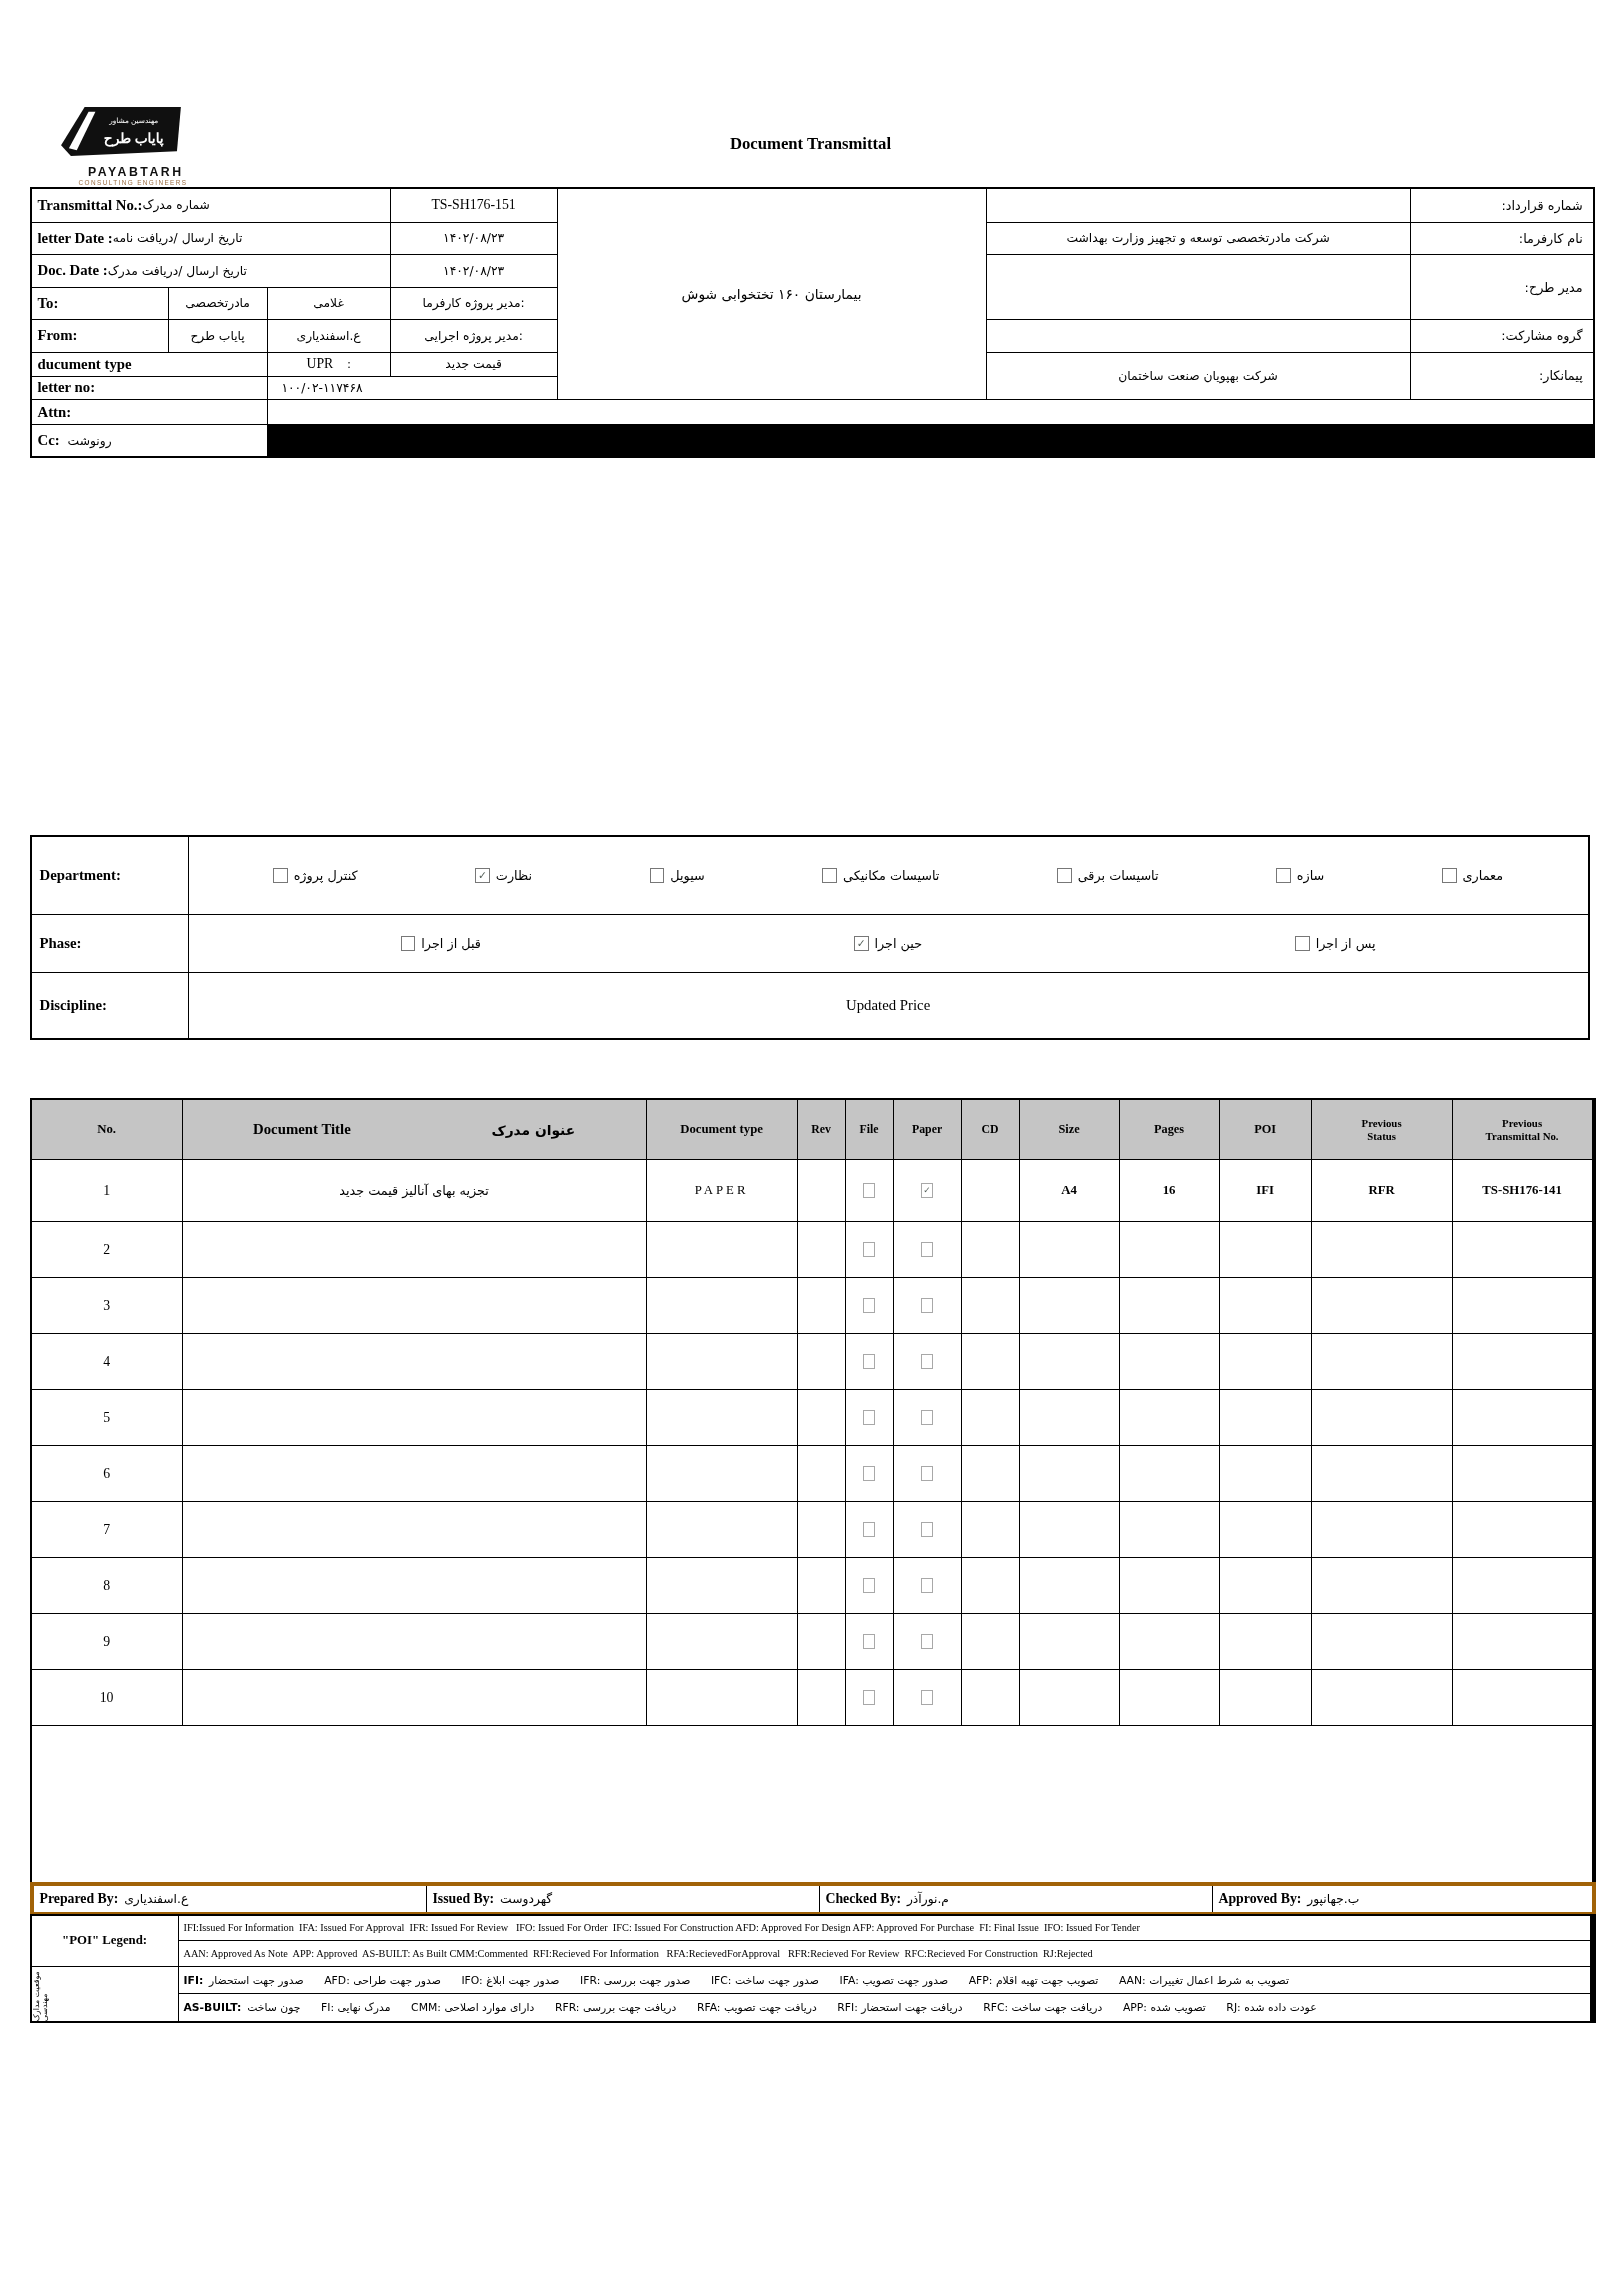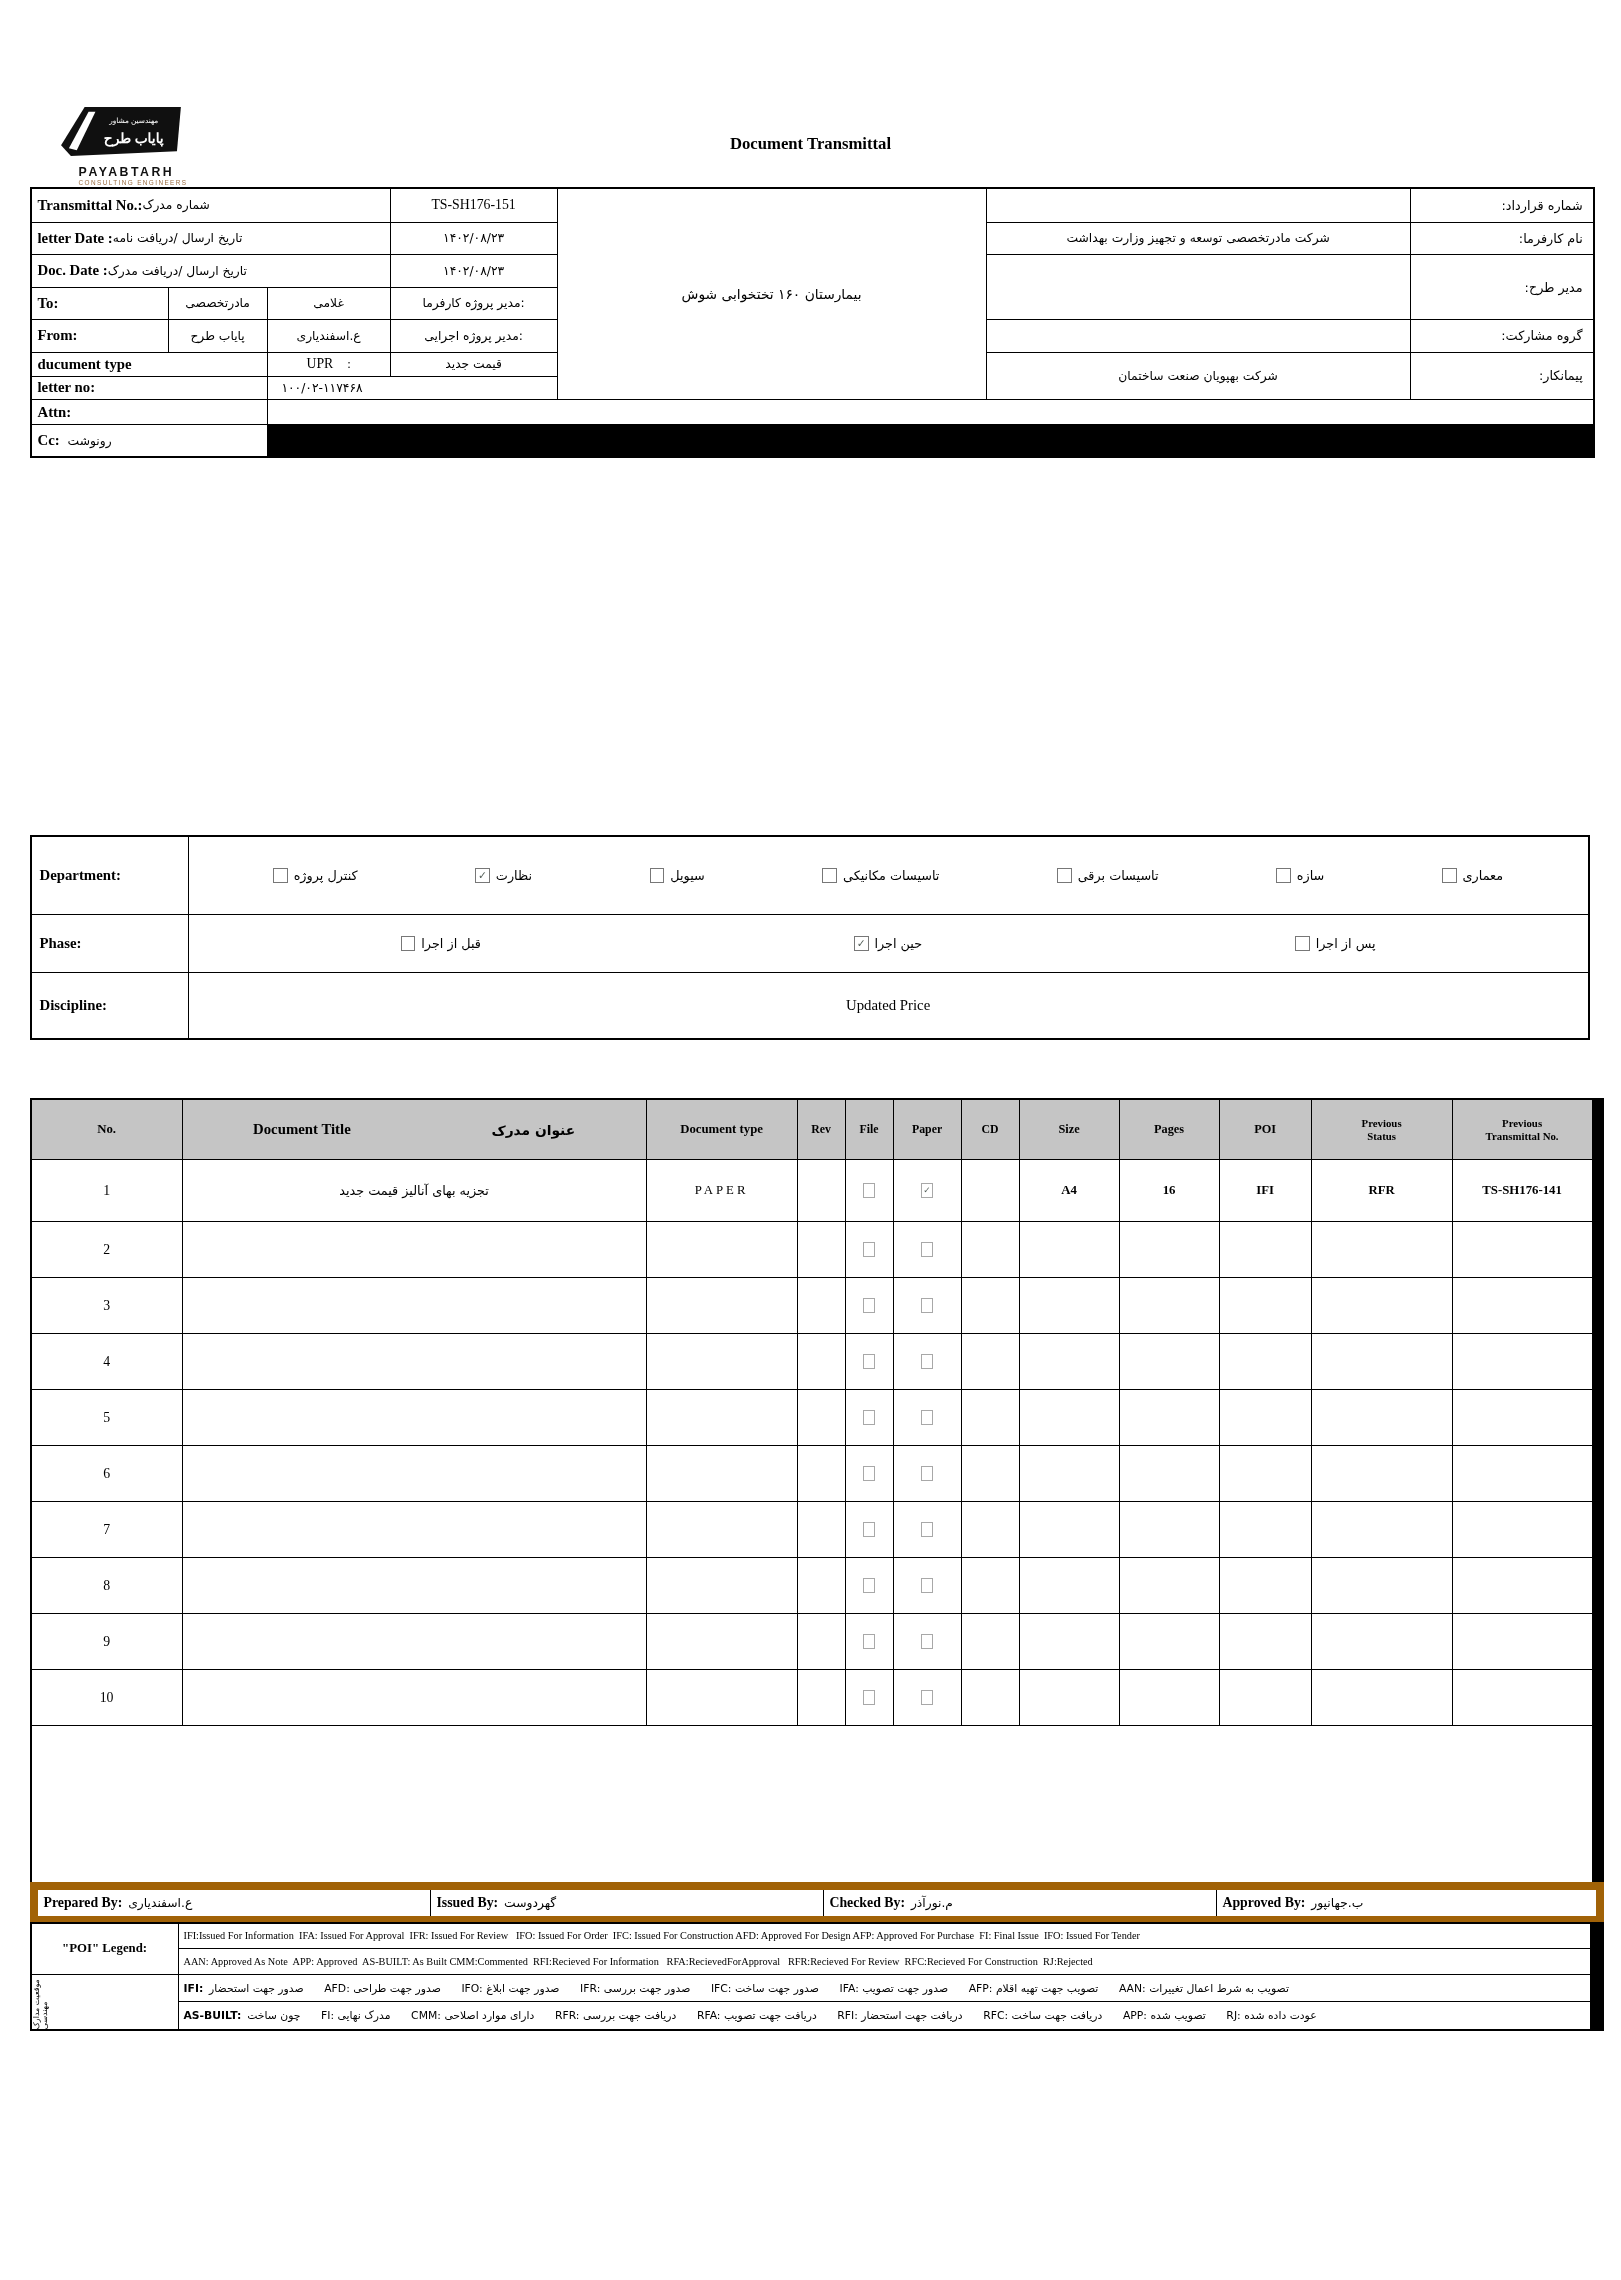--- a/index.html
+++ b/index.html
@@ -42,39 +42,39 @@
   
   .bottom{position:absolute;left:29.6px;top:1084px;margin-top:14px;}
   .docs-grid{position:relative;display:grid;background:#000;gap:1px;border:2px solid #000;
     grid-template-columns:150px 463px 150px 47px 47px 67px 57px 99px 99px 91px 140px 139px;
     grid-template-rows:59px 61px repeat(9,55px) 156px;}
   .hd{background:#c5c5c5;font-weight:bold;font-size:12.8px;}
   .hd2{flex-direction:column;line-height:1.15;font-size:10.8px;}
   .trow{display:contents;}
   .nn{font-size:13.8px;}
 
-  .sig-grid{position:relative;display:grid;background:#000;gap:1px;border:8px solid #a16207;margin-top:-2px;
+  .sig-grid{position:relative;display:grid;background:#000;gap:1px;border:4px solid #a16207;margin-top:-2px;
     grid-template-columns:392px 392px 392px 379px;grid-template-rows:25.6px;}
   .sig-cell{padding-left:5.9px;gap:5.9px;}
   .sig-cell b{font-size:13.8px;}
 
   .legend-grid{position:relative;display:grid;background:#000;gap:1px;border:2px solid #000;margin-top:-2px;
     grid-template-columns:146px 1411px;grid-template-rows:24.6px 24.6px 26.6px 26.6px;}
   .leg-en{font-size:10.3px;padding-left:4.9px;}
   .leg-fa{font-size:10.8px;padding-left:4.9px;gap:5.9px;font-family:"DejaVu Sans",sans-serif;}
   .vcell{justify-content:flex-start;padding-left:1px;}
   .vlabel{writing-mode:vertical-rl;transform:rotate(180deg);font-size:7.9px;
       font-family:"DejaVu Sans",sans-serif;line-height:1;}
 
   
   .page-title{position:absolute;left:0;right:0;top:134px;text-align:center;
       font-size:16.7px;font-weight:bold;}
   .logo{position:absolute;left:55px;top:104px;width:138px;}
   .logo-en{font-family:"Liberation Sans",sans-serif;font-weight:bold;font-size:12.3px;
-      letter-spacing:2.5px;margin:2px 0 0 23.6px;color:#111;}
+      letter-spacing:2.5px;margin:2px 0 0 23.6px;color:#111;text-align:center;}
   .logo-sub{font-family:"Liberation Sans",sans-serif;font-size:6.4px;letter-spacing:1.4px;
       margin-left:23.6px;color:#9a6b3f;}
 </style>
 </head>
 <body>
 
 <div class="logo">
   <svg width="130" height="55" viewBox="0 0 132 56" style="font-size:13px">
     <polygon points="6,42 30,3 128,3 124,48 16,53" fill="#101010"></polygon>
     <polygon points="14,45 34,8 41,8 22,47" fill="#ffffff"></polygon>

